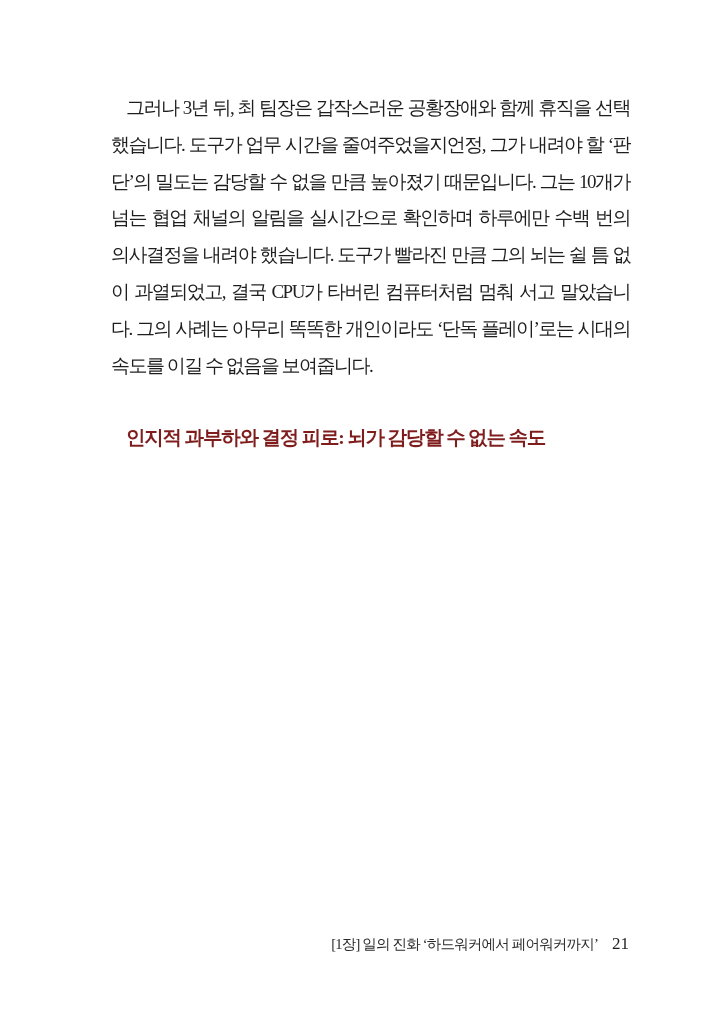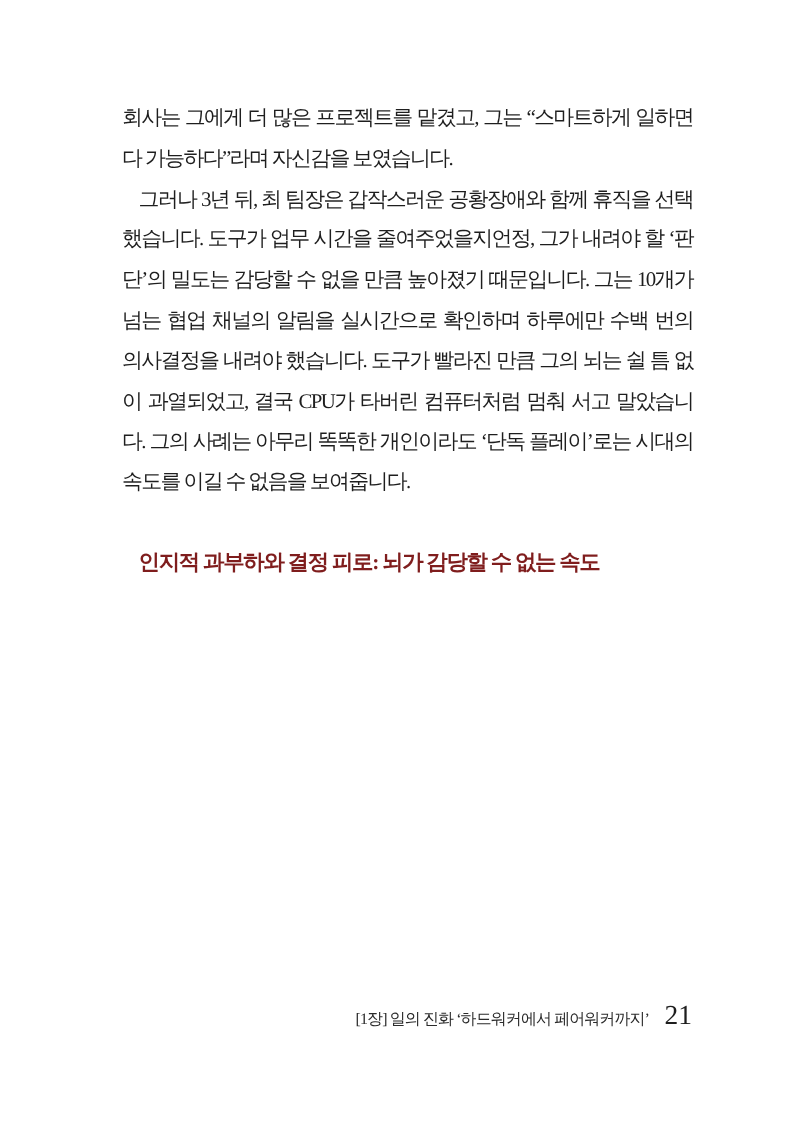--- a/index.html
+++ b/index.html
@@ -40,43 +40,42 @@
     font-size: 19.5px;
     font-weight: 700;
     text-indent: 15px;
     letter-spacing: -1.2px;
     line-height: 36.8px;
     color: #7f1d1d;
   }
   .footer {
     position: absolute;
     right: 92px;
-    top: 910px;
+    top: 934px;
     display: flex;
     align-items: baseline;
     gap: 14px;
     white-space: nowrap;
   }
   .running-title {
     font-size: 14.5px;
     letter-spacing: -0.8px;
     color: #2a2a2a;
   }
   .page-number {
-    font-size: 25px;
+    font-size: 17px;
     letter-spacing: 0;
     color: #1e1e1e;
   }
 </style>
 </head>
 <body>
 
 <div class="page">
   <main class="content">
-    <p class="para first">회사는 그에게 더 많은 프로젝트를 맡겼고, 그는 “스마트하게 일하면 다 가능하다”라며 자신감을 보였습니다.</p>
     <p class="para">그러나 3년 뒤, 최 팀장은 갑작스러운 공황장애와 함께 휴직을 선택했습니다. 도구가 업무 시간을 줄여주었을지언정, 그가 내려야 할 ‘판단’의 밀도는 감당할 수 없을 만큼 높아졌기 때문입니다. 그는 10개가 넘는 협업 채널의 알림을 실시간으로 확인하며 하루에만 수백 번의 의사결정을 내려야 했습니다. 도구가 빨라진 만큼 그의 뇌는 쉴 틈 없이 과열되었고, 결국 CPU가 타버린 컴퓨터처럼 멈춰 서고 말았습니다. 그의 사례는 아무리 똑똑한 개인이라도 ‘단독 플레이’로는 시대의 속도를 이길 수 없음을 보여줍니다.</p>
     <h2 class="heading">인지적 과부하와 결정 피로: 뇌가 감당할 수 없는 속도</h2>
   </main>
 
   <footer class="footer">
     <span class="running-title">[1장] 일의 진화 ‘하드워커에서 페어워커까지’</span>
     <span class="page-number">21</span>
   </footer>
 </div>
 

